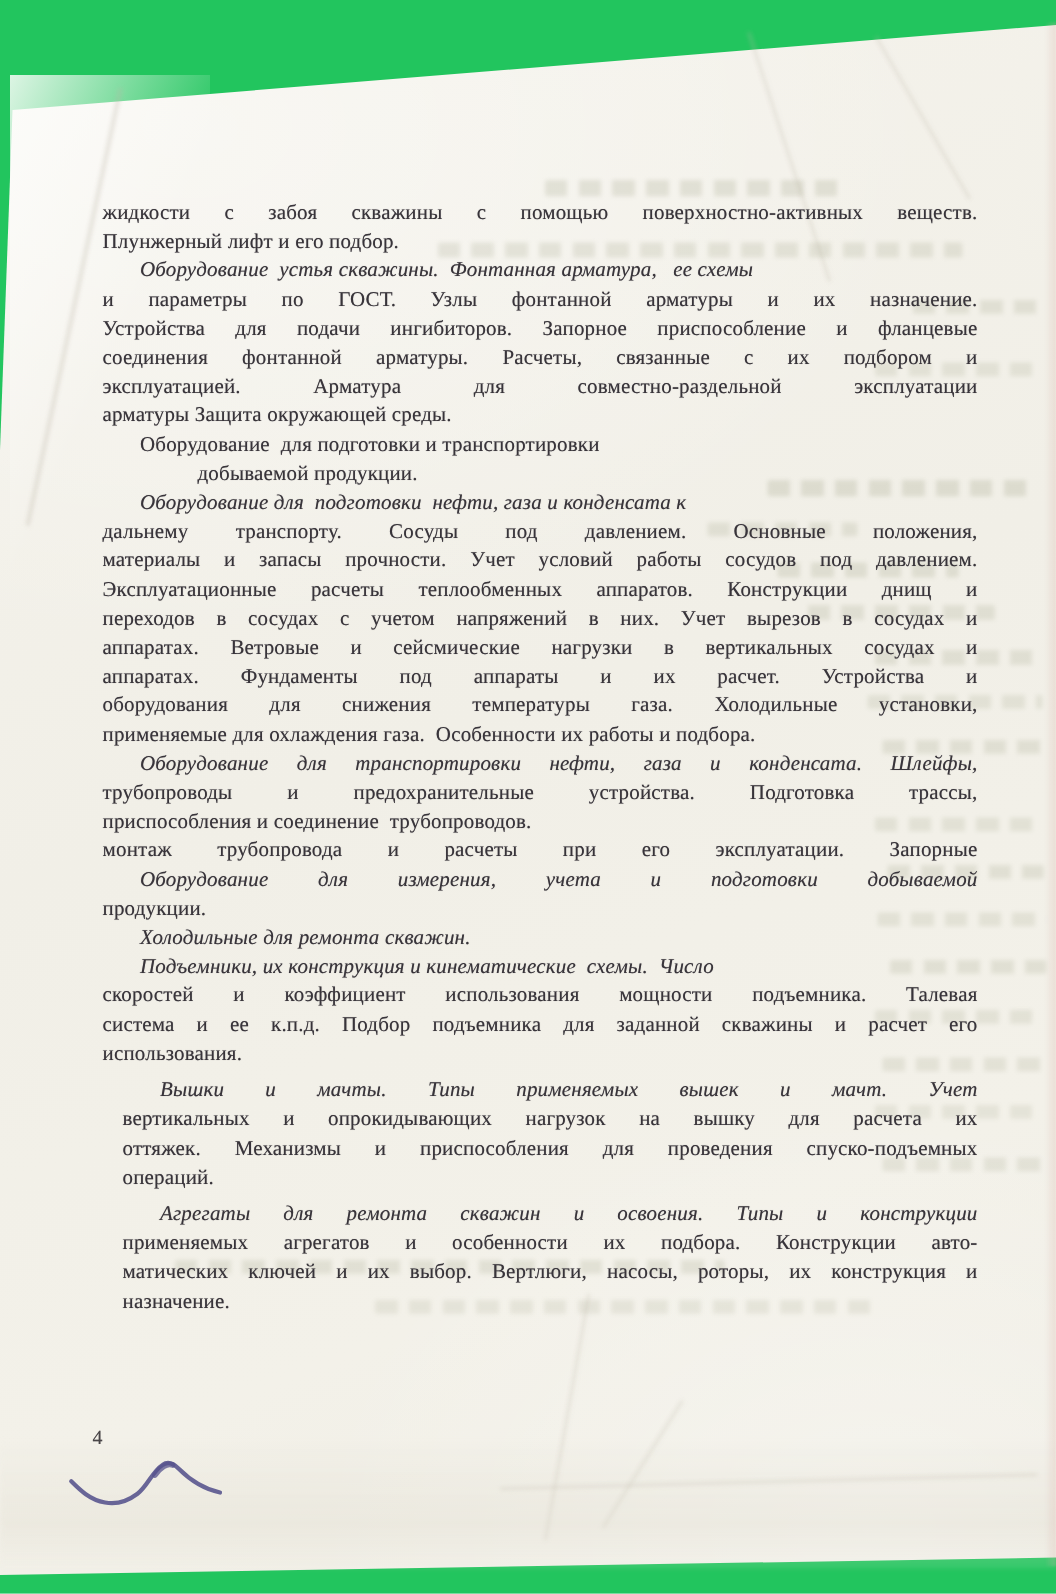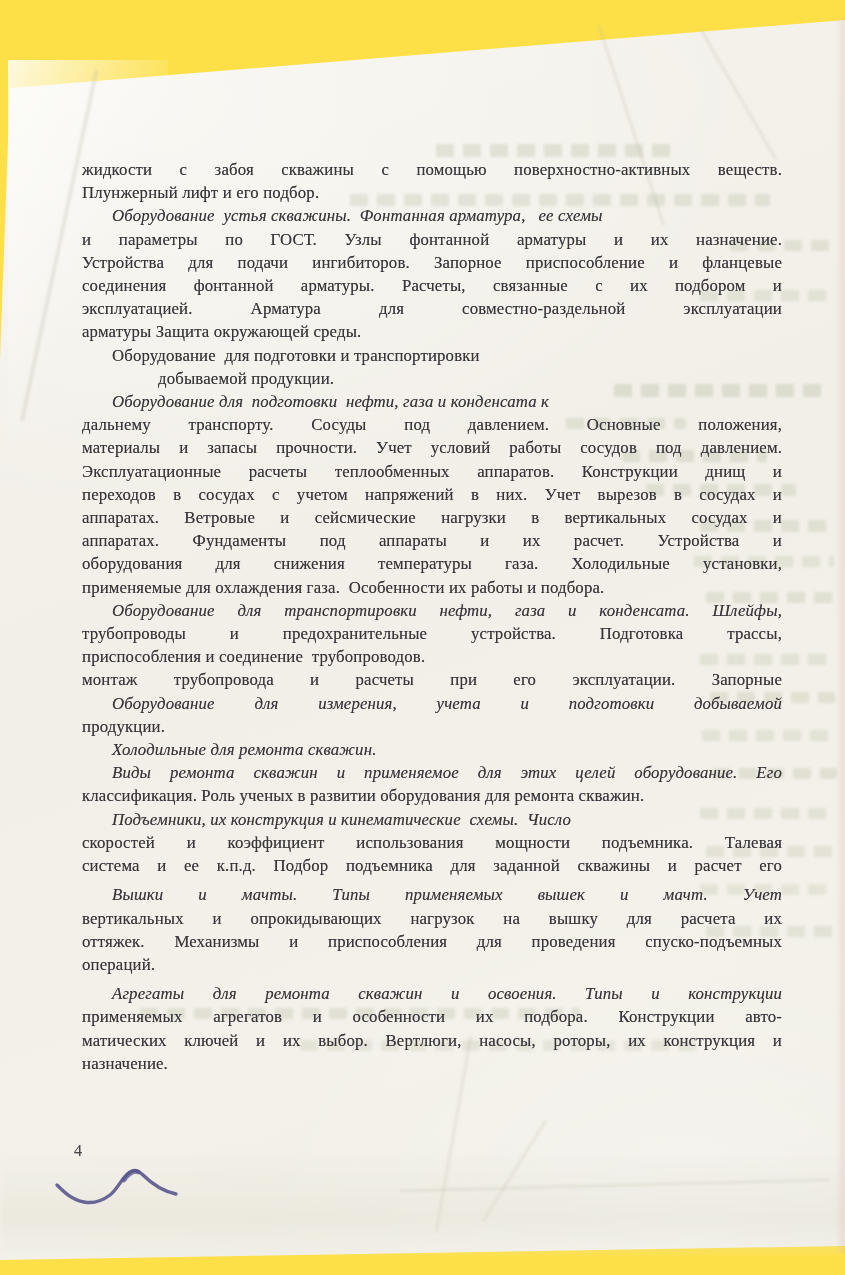--- a/index.html
+++ b/index.html
@@ -1,19 +1,19 @@
 <!DOCTYPE html>
 <html><head>
 <meta charset="utf-8">
 <title>Scanned document page</title>
 <style>
   html,body{margin:0;padding:0;background:#ffffff;}
   .scan{
     position:relative;width:845px;height:1275px;overflow:hidden;
-    background:#fde047;
+    background:#22c55e;
     font-family:"Liberation Serif","DejaVu Serif",serif;
   }
   .paper{
     position:absolute;inset:0;
     background:
       radial-gradient(120% 55% at 18% 8%, rgba(255,255,255,.40), rgba(255,255,255,0) 60%),
       radial-gradient(90% 45% at 82% 96%, rgba(255,255,255,.30), rgba(255,255,255,0) 60%),
       linear-gradient(160deg,#f5f3ec 0%,#f1efe7 45%,#f3f1e9 75%,#efede4 100%);
     clip-path:polygon(10px 88px, 100% 20px, 100% 1246px, 0 1260px, 0 360px);
     filter:drop-shadow(0 0 3px rgba(110,105,88,.35));
@@ -38,21 +38,21 @@
     position:absolute;height:12px;border-radius:2px;
     background:repeating-linear-gradient(90deg, rgba(146,149,118,.36) 0 18px, rgba(146,149,118,0) 18px 27px);
     filter:blur(1.6px);
   }
   .textblock{
     position:absolute;left:82px;top:158px;width:700px;
     color:#38343a;font-size:16.8px;line-height:23.2px;letter-spacing:.15px;
     text-shadow:0 0 .6px rgba(56,52,60,.55);
   }
   .para{margin:0;}
-  .para.sb{margin-top:6px;}
+  .para.sb{margin-top:6px;margin-left:16px;}
   .line{min-height:23.2px;}
   .line.just{text-align:justify;text-align-last:justify;}
   .line.plain{white-space:pre;}
   .line.ind{text-indent:30px;font-style:italic;}
   .pagenum{position:absolute;left:74px;top:1142px;font-size:16px;color:#4a4648;text-shadow:0 0 .5px rgba(70,66,70,.5);}
   .pen{position:absolute;left:50px;top:1164px;}
 </style>
 </head>
 <body>
 
@@ -129,27 +129,24 @@
         <div class="line just">монтаж трубопровода и расчеты при его эксплуатации. Запорные</div>
       </div>
       <div class="para">
         <div class="line just ind">Оборудование для измерения, учета и подготовки добываемой</div>
         <div class="line plain">продукции.</div>
       </div>
       <div class="para">
         <div class="line plain ind">Холодильные для ремонта скважин.</div>
       </div>
       <div class="para">
-        <div class="line just ind">Виды ремонта скважин и применяемое для этих целей оборудование. Его</div>
-        <div class="line plain">классификация. Роль ученых в развитии оборудования для ремонта скважин.</div>
-      </div>
-      <div class="para">
         <div class="line plain ind">Подъемники, их конструкция и кинематические  схемы.  Число</div>
         <div class="line just">скоростей и коэффициент использования мощности подъемника. Талевая</div>
         <div class="line just">система и ее к.п.д. Подбор подъемника для заданной скважины и расчет его</div>
+        <div class="line plain">использования.</div>
       </div>
       <div class="para sb">
         <div class="line just ind">Вышки и мачты. Типы применяемых вышек и мачт. Учет</div>
         <div class="line just">вертикальных и опрокидывающих нагрузок на вышку для расчета их</div>
         <div class="line just">оттяжек. Механизмы и приспособления для проведения спуско-подъемных</div>
         <div class="line plain">операций.</div>
       </div>
       <div class="para sb">
         <div class="line just ind">Агрегаты для ремонта скважин и освоения. Типы и конструкции</div>
         <div class="line just">применяемых агрегатов и особенности их подбора. Конструкции авто-</div>

